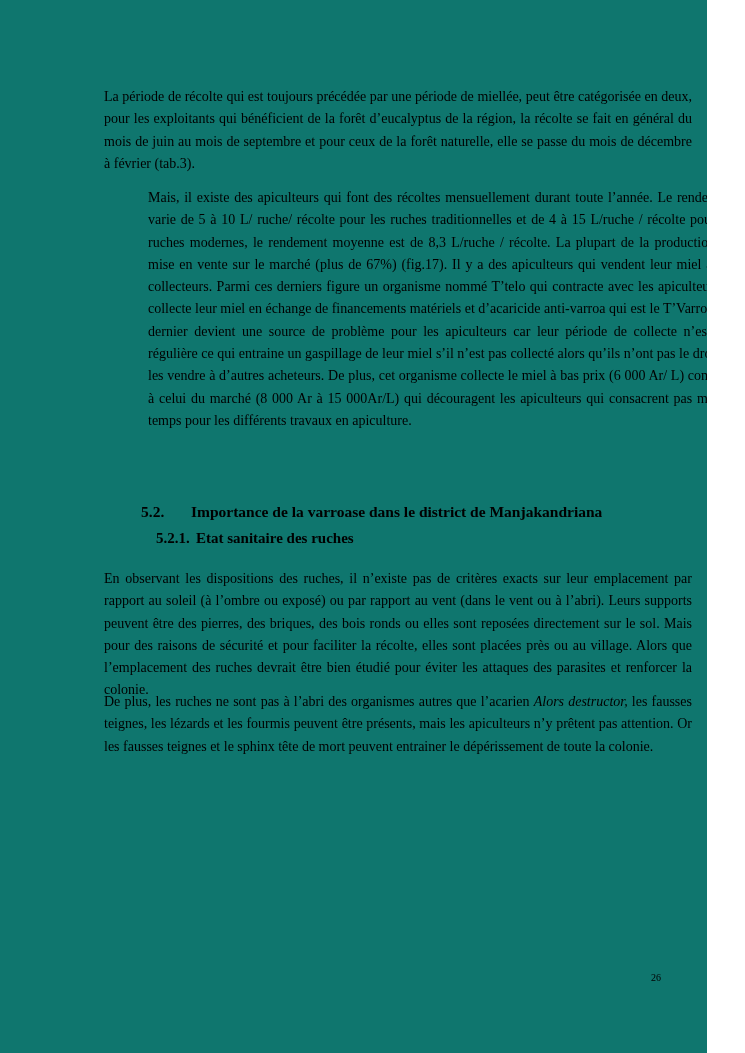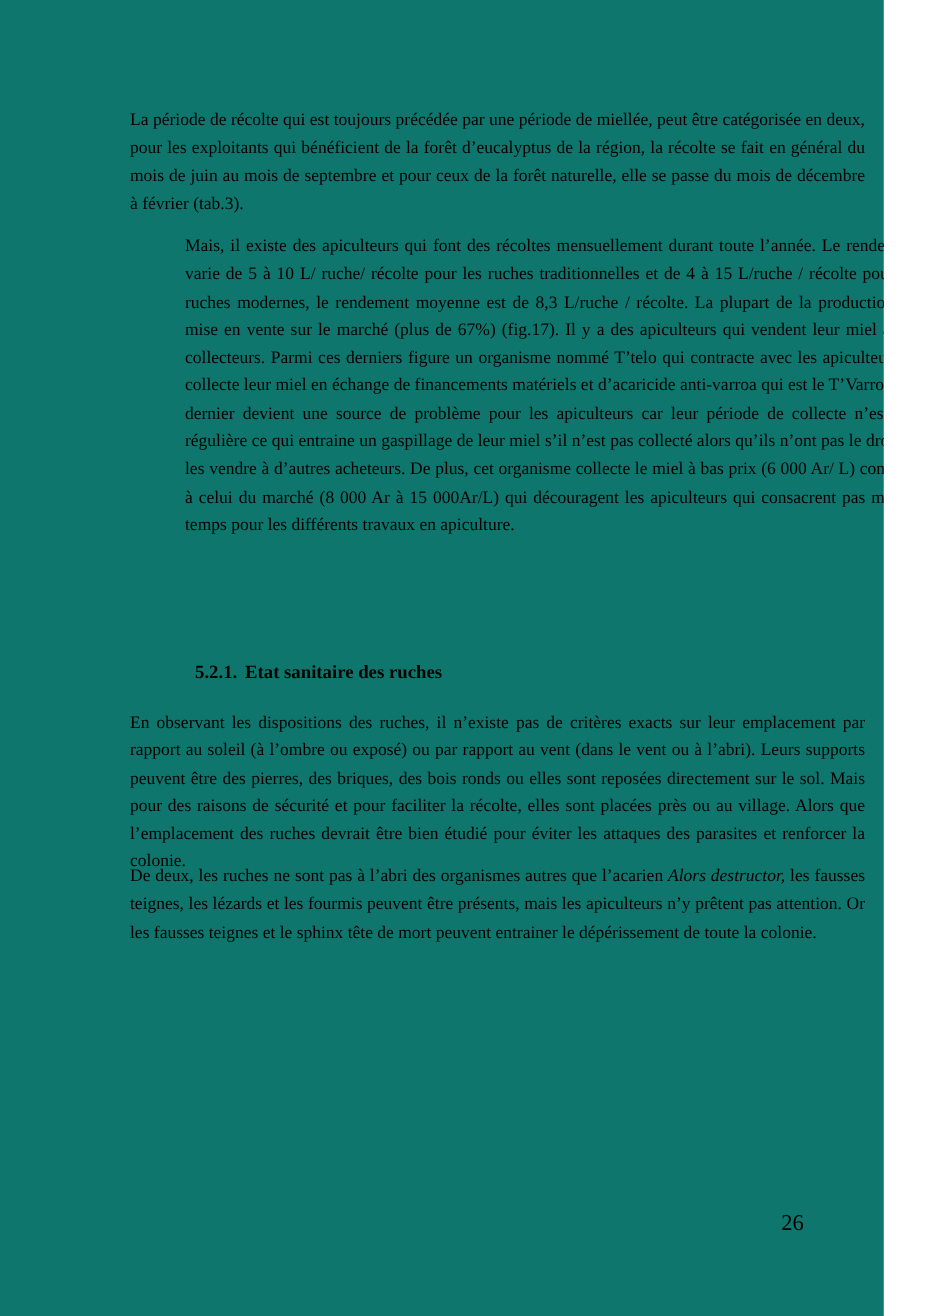--- a/index.html
+++ b/index.html
@@ -57,45 +57,48 @@
   .heading2 .hnum {
     display: inline-block;
     width: 40px;
   }
   .italic {
     font-style: italic;
   }
   .page-number {
     position: absolute;
     top: 969px;
-    right: 64px;
-    font-size: 18px;
+    right: 46px;
+    font-size: 10px;
     line-height: 18px;
     text-align: right;
   }
   #p1 { top: 86px; }
   #p2 { top: 187px; margin-left: 44px; }
   #p3 { top: 568px; }
   #p4 { top: 691px; }
 </style>
 </head>
 <body>
 
 <div class="page">
 
   <p id="p1" class="block body-text">La période de récolte qui est toujours précédée par une période de miellée, peut être catégorisée en deux, pour les exploitants qui bénéficient de la forêt d’eucalyptus de la région, la récolte se fait en général du mois de juin au mois de septembre et pour ceux de la forêt naturelle, elle se passe du mois de décembre à février (tab.3).</p>
 
   <p id="p2" class="block body-text">Mais, il existe des apiculteurs qui font des récoltes mensuellement durant toute l’année. Le rendement varie de 5 à 10 L/ ruche/ récolte pour les ruches traditionnelles et de 4 à 15 L/ruche / récolte pour les ruches modernes, le rendement moyenne est de 8,3 L/ruche / récolte. La plupart de la production est mise en vente sur le marché (plus de 67%) (fig.17). Il y a des apiculteurs qui vendent leur miel à des collecteurs. Parmi ces derniers figure un organisme nommé T’telo qui contracte avec les apiculteurs. Il collecte leur miel en échange de financements matériels et d’acaricide anti-varroa qui est le T’Varroa. Ce dernier devient une source de problème pour les apiculteurs car leur période de collecte n’est pas régulière ce qui entraine un gaspillage de leur miel s’il n’est pas collecté alors qu’ils n’ont pas le droit de les vendre à d’autres acheteurs. De plus, cet organisme collecte le miel à bas prix (6 000 Ar/ L) comparé à celui du marché (8 000 Ar à 15 000Ar/L) qui découragent les apiculteurs qui consacrent pas mal de temps pour les différents travaux en apiculture.</p>
 
+  <div class="heading1">
+    <span class="hnum">5.2.</span><span>Importance de la varroase dans le district de Manjakandriana</span>
+  </div>
 
   <div class="heading2">
     <span class="hnum">5.2.1.</span><span>Etat sanitaire des ruches</span>
   </div>
 
   <p id="p3" class="block body-text">En observant les dispositions des ruches, il n’existe pas de critères exacts sur leur emplacement par rapport au soleil (à l’ombre ou exposé) ou par rapport au vent (dans le vent ou à l’abri). Leurs supports peuvent être des pierres, des briques, des bois ronds ou elles sont reposées directement sur le sol. Mais pour des raisons de sécurité et pour faciliter la récolte, elles sont placées près ou au village. Alors que l’emplacement des ruches devrait être bien étudié pour éviter les attaques des parasites et renforcer la colonie.</p>
 
   <p id="p4" class="block body-text">
-    <span>De deux, les ruches ne sont pas à l’abri des organismes autres que l’acarien </span><span class="italic">Alors destructor,</span><span> les fausses teignes, les lézards et les fourmis peuvent être présents, mais les apiculteurs n’y prêtent pas attention. Or les fausses teignes et le sphinx tête de mort peuvent entrainer le dépérissement de toute la colonie.</span>
+    <span>De plus, les ruches ne sont pas à l’abri des organismes autres que l’acarien </span><span class="italic">Alors destructor,</span><span> les fausses teignes, les lézards et les fourmis peuvent être présents, mais les apiculteurs n’y prêtent pas attention. Or les fausses teignes et le sphinx tête de mort peuvent entrainer le dépérissement de toute la colonie.</span>
   </p>
 
   <div class="page-number">26</div>
 
 </div>
 
 </body></html>

